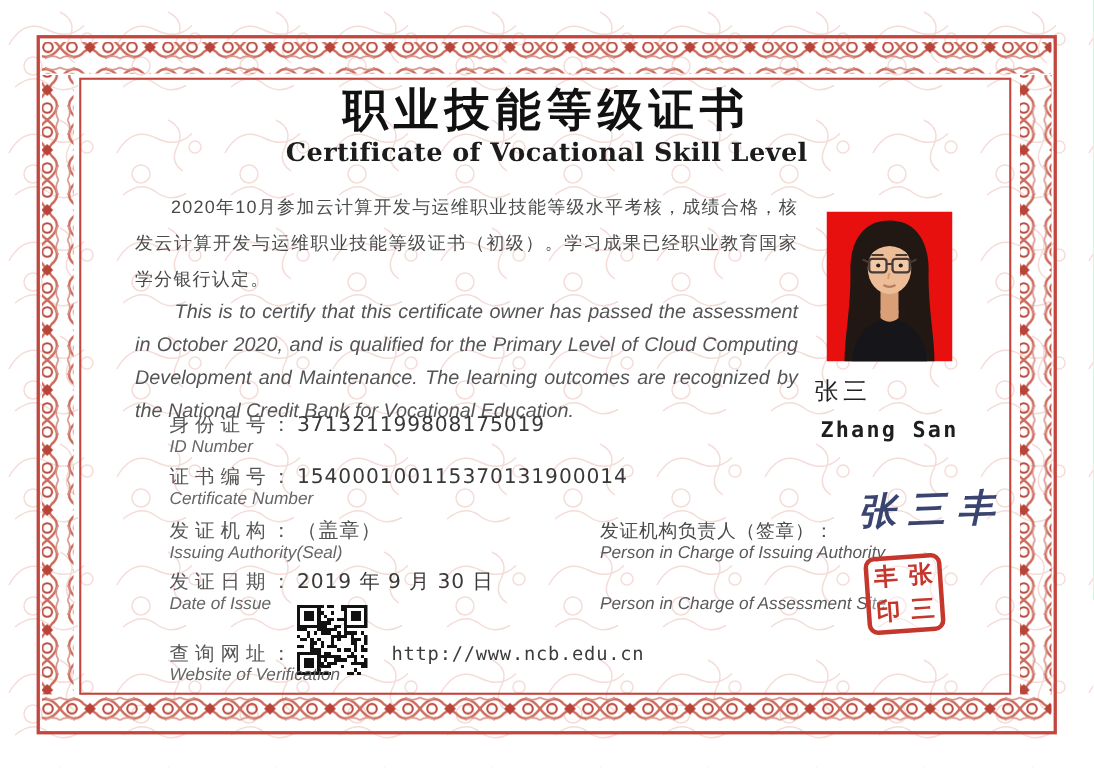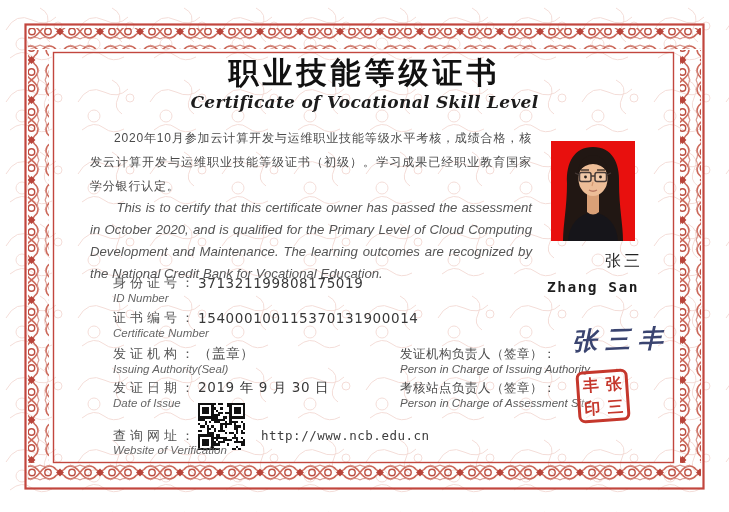--- a/index.html
+++ b/index.html
@@ -3,33 +3,33 @@
 <meta charset="utf-8">
 <style>
   html,body{margin:0;padding:0;background:#fff;}
   body{width:729px;height:512px;overflow:hidden;font-family:"Liberation Sans",sans-serif;}
   .cert{position:relative;width:729px;height:400px;background:#86efac;}
   .bg-svg{position:absolute;left:0;top:0;width:729px;height:512px;}
   .abs{position:absolute;}
   .title-zh{left:0;right:0;top:53px;text-align:center;font-size:30px;font-weight:bold;
     letter-spacing:4px;color:#111;font-family:"Liberation Sans",sans-serif;}
   .title-en{left:0;right:0;top:92px;text-align:center;font-size:17px;font-weight:bold;
-    font-style:italic;color:#1c1c1c;font-family:"DejaVu Serif",serif;letter-spacing:.3px;}
+    color:#1c1c1c;font-family:"DejaVu Serif",serif;letter-spacing:.3px;}
   .para{left:90px;width:442px;text-align:justify;text-indent:2em;}
   .para-zh{top:126px;font-size:12px;line-height:24px;color:#4a4a4a;letter-spacing:.8px;}
   .para-en{top:197px;font-size:13.2px;line-height:22px;color:#555;font-style:italic;}
   .field-row{left:113px;display:flex;align-items:center;}
   .flabel{font-size:13px;color:#555;letter-spacing:4px;white-space:nowrap;}
   .fvalue{font-size:13.5px;color:#383838;letter-spacing:.6px;white-space:nowrap;
     font-family:"DejaVu Sans",sans-serif;}
   .fsub{left:113px;font-size:11.5px;font-style:italic;color:#666;white-space:nowrap;}
   .rlabel{left:400px;font-size:12.5px;color:#4a4a4a;letter-spacing:.5px;white-space:nowrap;}
   .rsub{left:400px;font-size:11.5px;font-style:italic;color:#5a5a5a;white-space:nowrap;}
   .photo{left:551px;top:141px;width:84px;height:100px;}
-  .name-zh{left:543px;width:100px;top:251px;text-align:right;font-size:16px;
+  .name-zh{left:543px;width:100px;top:251px;text-align:left;font-size:16px;
     letter-spacing:3px;color:#222;font-family:Liberation Serif, serif;}
   .name-en{left:533px;width:120px;top:279px;text-align:center;font-size:14.5px;
     letter-spacing:1.5px;color:#1e1e1e;font-family:"DejaVu Sans Mono",monospace;font-weight:bold;}
   .signature{left:572px;top:323px;font-size:25px;font-weight:bold;font-style:italic;
     color:#3a4470;letter-spacing:8px;transform:rotate(-2deg);white-space:nowrap;
     font-family:"DejaVu Serif",serif;}
   .seal{left:577px;top:370px;width:46px;height:46px;border:3px solid #c5372c;
     border-radius:7px;transform:rotate(-4deg);display:grid;
     grid-template-columns:1fr 1fr;grid-template-rows:1fr 1fr;background:rgba(255,255,255,.35);}
   .seal span{display:flex;align-items:center;justify-content:center;color:#c5372c;
@@ -274,21 +274,20 @@
         <rect x="0" y="14" width="7" height="7"></rect>
         <rect x="1" y="15" width="5" height="5" fill="#fff"></rect>
         <rect x="2" y="16" width="3" height="3"></rect>
       </g>
     </svg>
   <div class="abs url-text">http://www.ncb.edu.cn</div>
   <div class="abs fsub" style="top:444px">Website of Verification</div>
 
   <div class="abs rlabel" style="top:346px">发证机构负责人（签章）：</div>
   <div class="abs rsub" style="top:363px">Person in Charge of Issuing Authority</div>
-  <div class="abs rlabel" style="top:380px">考核站点负责人（签章）：</div>
   <div class="abs rsub" style="top:397px">Person in Charge of Assessment Site</div>
 
   <div class="abs signature">张三丰</div>
 
   <div class="abs seal">
     <span>丰</span>
     <span>张</span>
     <span>印</span>
     <span>三</span>
   </div>

